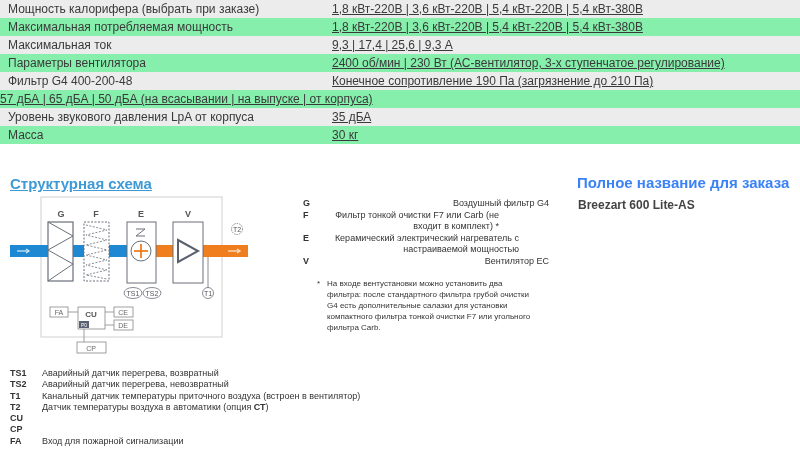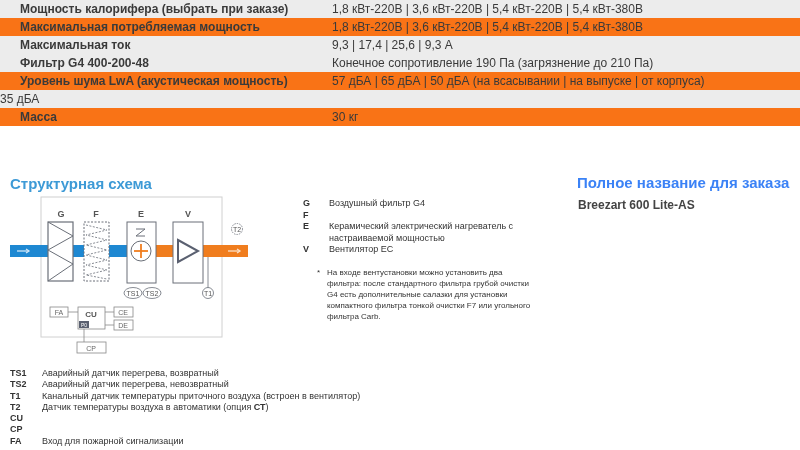--- a/index.html
+++ b/index.html
@@ -2,35 +2,35 @@
 <html><head>
   <meta charset="utf-8">
   <style>
     * { box-sizing: border-box; margin: 0; padding: 0; }
     html, body { width: 800px; height: 450px; background: #ffffff; overflow: hidden; }
     body { font-family: "Liberation Sans", sans-serif; color: #3a3a3a; position: relative; }
 
     .spec-table { position: absolute; left: 0; top: 0; width: 800px; }
     .spec-row { display: flex; height: 18px; align-items: center; font-size: 12px; }
     .spec-row.odd { background: #ececec; }
-    .spec-row.even { background: #f97316; }
-    .spec-label { width: 332px; padding-left: 20px; white-space: nowrap; font-weight: bold; }
-    .spec-value { flex: 1; padding-left: 0; white-space: nowrap; }
+    .spec-row.even { background: #86efac; }
+    .spec-label { width: 332px; padding-left: 8px; white-space: nowrap; }
+    .spec-value { flex: 1; padding-left: 0; white-space: nowrap; text-decoration: underline; }
 
     .section-title { position: absolute; font-size: 15px; font-weight: bold; color: #4fa5d8; }
-    #title-scheme { left: 10px; top: 175px; color: #3d9ad6; }
+    #title-scheme { left: 10px; top: 175px; color: #3d9ad6; text-decoration: underline; }
     #title-order { left: 577px; top: 174px; color: #3b82f6; font-weight: bold; }
     #order-name { position: absolute; left: 578px; top: 198px; font-size: 12px; font-weight: bold; color: #444; }
 
     .diagram { position: absolute; left: 0; top: 195px; width: 270px; height: 165px; }
 
     .legend { position: absolute; left: 303px; top: 198px; font-size: 9px; color: #333; }
     .legend-item { display: flex; line-height: 11.5px; }
     .legend-key { width: 26px; font-weight: bold; }
-    .legend-text { width: 220px; }
+    .legend-text { width: 220px; text-align: right; }
     .legend-note { display: flex; margin-top: 11px; margin-left: 14px; font-size: 8px; line-height: 11px; }
     .legend-note .star { width: 10px; }
     .legend-note .note-text { width: 210px; }
 
     .abbr-list { position: absolute; left: 10px; top: 368px; font-size: 9px; color: #333; }
     .abbr-item { display: flex; line-height: 11.3px; }
     .abbr-key { width: 32px; font-weight: bold; }
     .abbr-text { white-space: nowrap; }
     .abbr-text b { font-weight: bold; }
   </style>
@@ -43,29 +43,33 @@
     <span class="spec-value">1,8 кВт-220В | 3,6 кВт-220В | 5,4 кВт-220В | 5,4 кВт-380В</span>
   </div>
   <div class="spec-row even">
     <span class="spec-label">Максимальная потребляемая мощность</span>
     <span class="spec-value">1,8 кВт-220В | 3,6 кВт-220В | 5,4 кВт-220В | 5,4 кВт-380В</span>
   </div>
   <div class="spec-row odd">
     <span class="spec-label">Максимальная ток</span>
     <span class="spec-value">9,3 | 17,4 | 25,6 | 9,3 А</span>
   </div>
+  <div class="spec-row even">
+    <span class="spec-label">Параметры вентилятора</span>
+    <span class="spec-value">2400 об/мин | 230 Вт (АС-вентилятор, 3-х ступенчатое регулирование)</span>
+  </div>
   <div class="spec-row odd">
     <span class="spec-label">Фильтр G4 400-200-48</span>
     <span class="spec-value">Конечное сопротивление 190 Па (загрязнение до 210 Па)</span>
   </div>
   <div class="spec-row even">
-    <span class="spec-label">Уровень шума LwA (акустическая мощность)</span>
     <span class="spec-value">57 дБА | 65 дБА | 50 дБА (на всасывании | на выпуске | от корпуса)</span>
   </div>
   <div class="spec-row odd">
+    <span class="spec-label">Уровень звукового давления LpA от корпуса</span>
     <span class="spec-value">35 дБА</span>
   </div>
   <div class="spec-row even">
     <span class="spec-label">Масса</span>
     <span class="spec-value">30 кг</span>
   </div>
 </div>
 
 <div id="title-scheme" class="section-title">Структурная схема</div>
 <div id="title-order" class="section-title">Полное название для заказа</div>
@@ -163,20 +167,21 @@
   </g>
 </svg>
 
 <div class="legend">
   <div class="legend-item">
     <span class="legend-key">G</span>
     <span class="legend-text">Воздушный фильтр G4</span>
   </div>
   <div class="legend-item">
     <span class="legend-key">F</span>
+    <span class="legend-text" style="width:170px">Фильтр тонкой очистки F7 или Carb (не входит в комплект) *</span>
   </div>
   <div class="legend-item">
     <span class="legend-key">E</span>
     <span class="legend-text" style="width:190px">Керамический электрический нагреватель с настраиваемой мощностью</span>
   </div>
   <div class="legend-item">
     <span class="legend-key">V</span>
     <span class="legend-text">Вентилятор ЕС</span>
   </div>
   <div class="legend-note">

